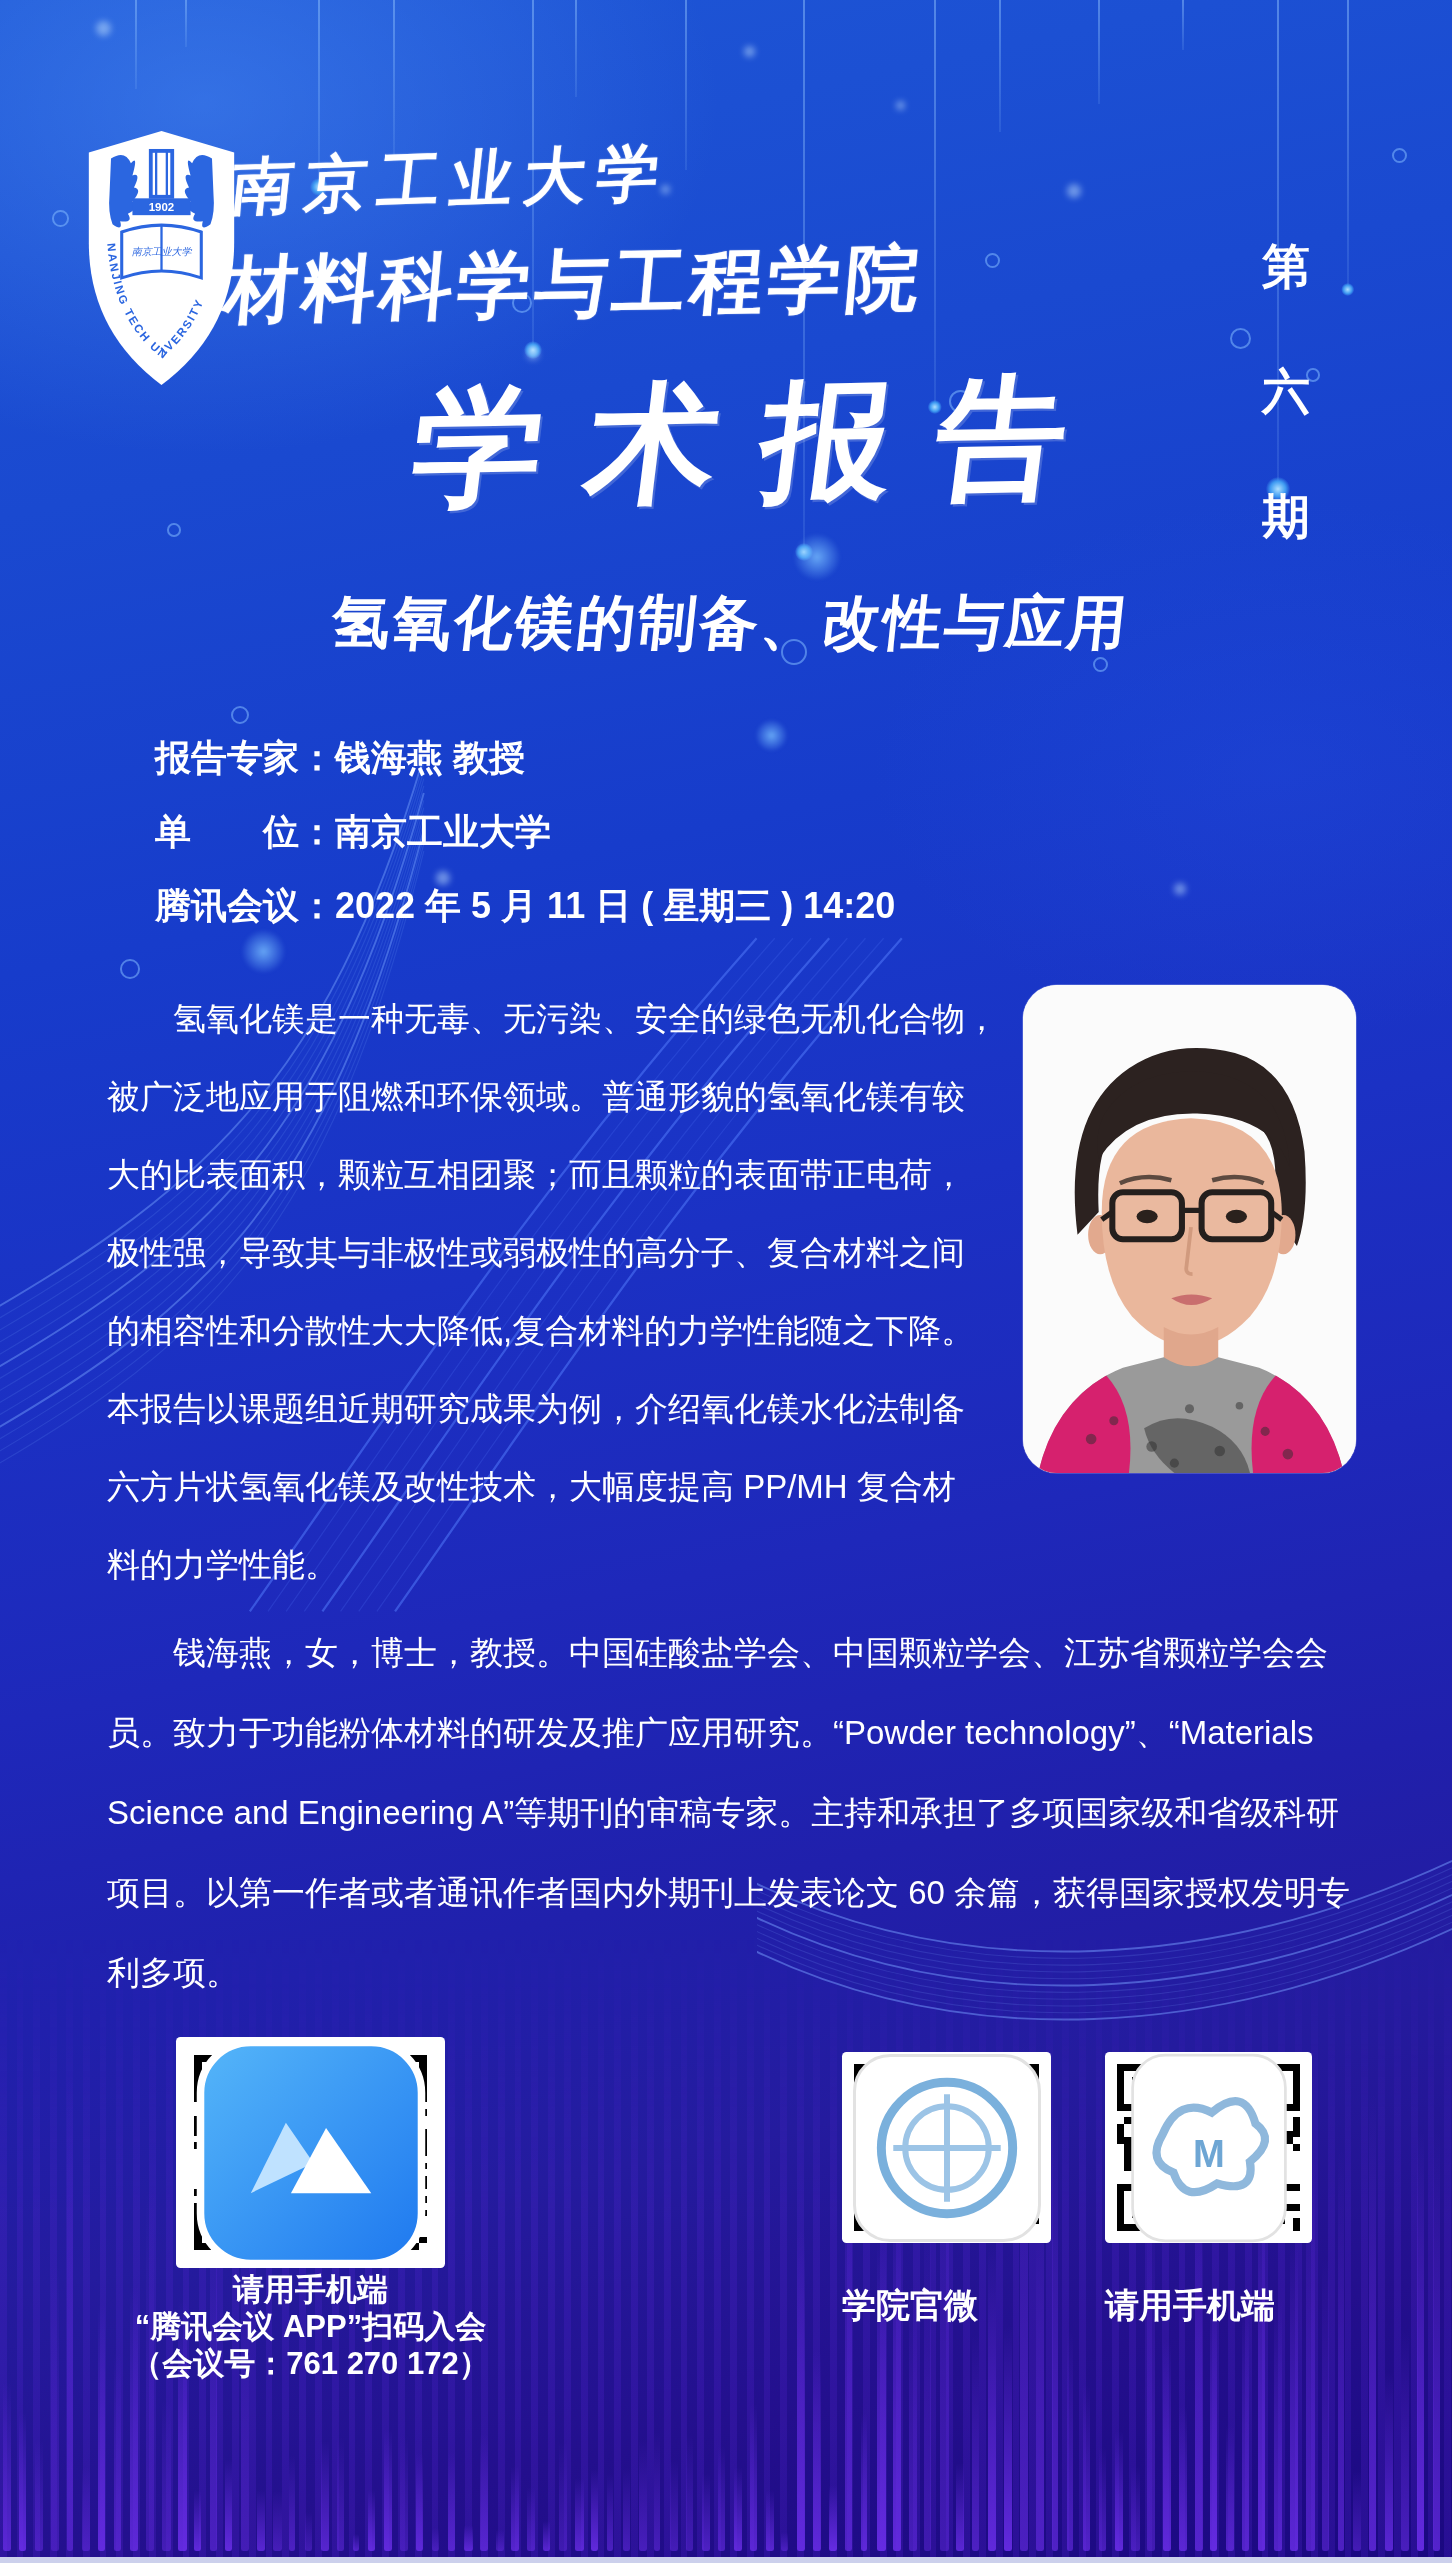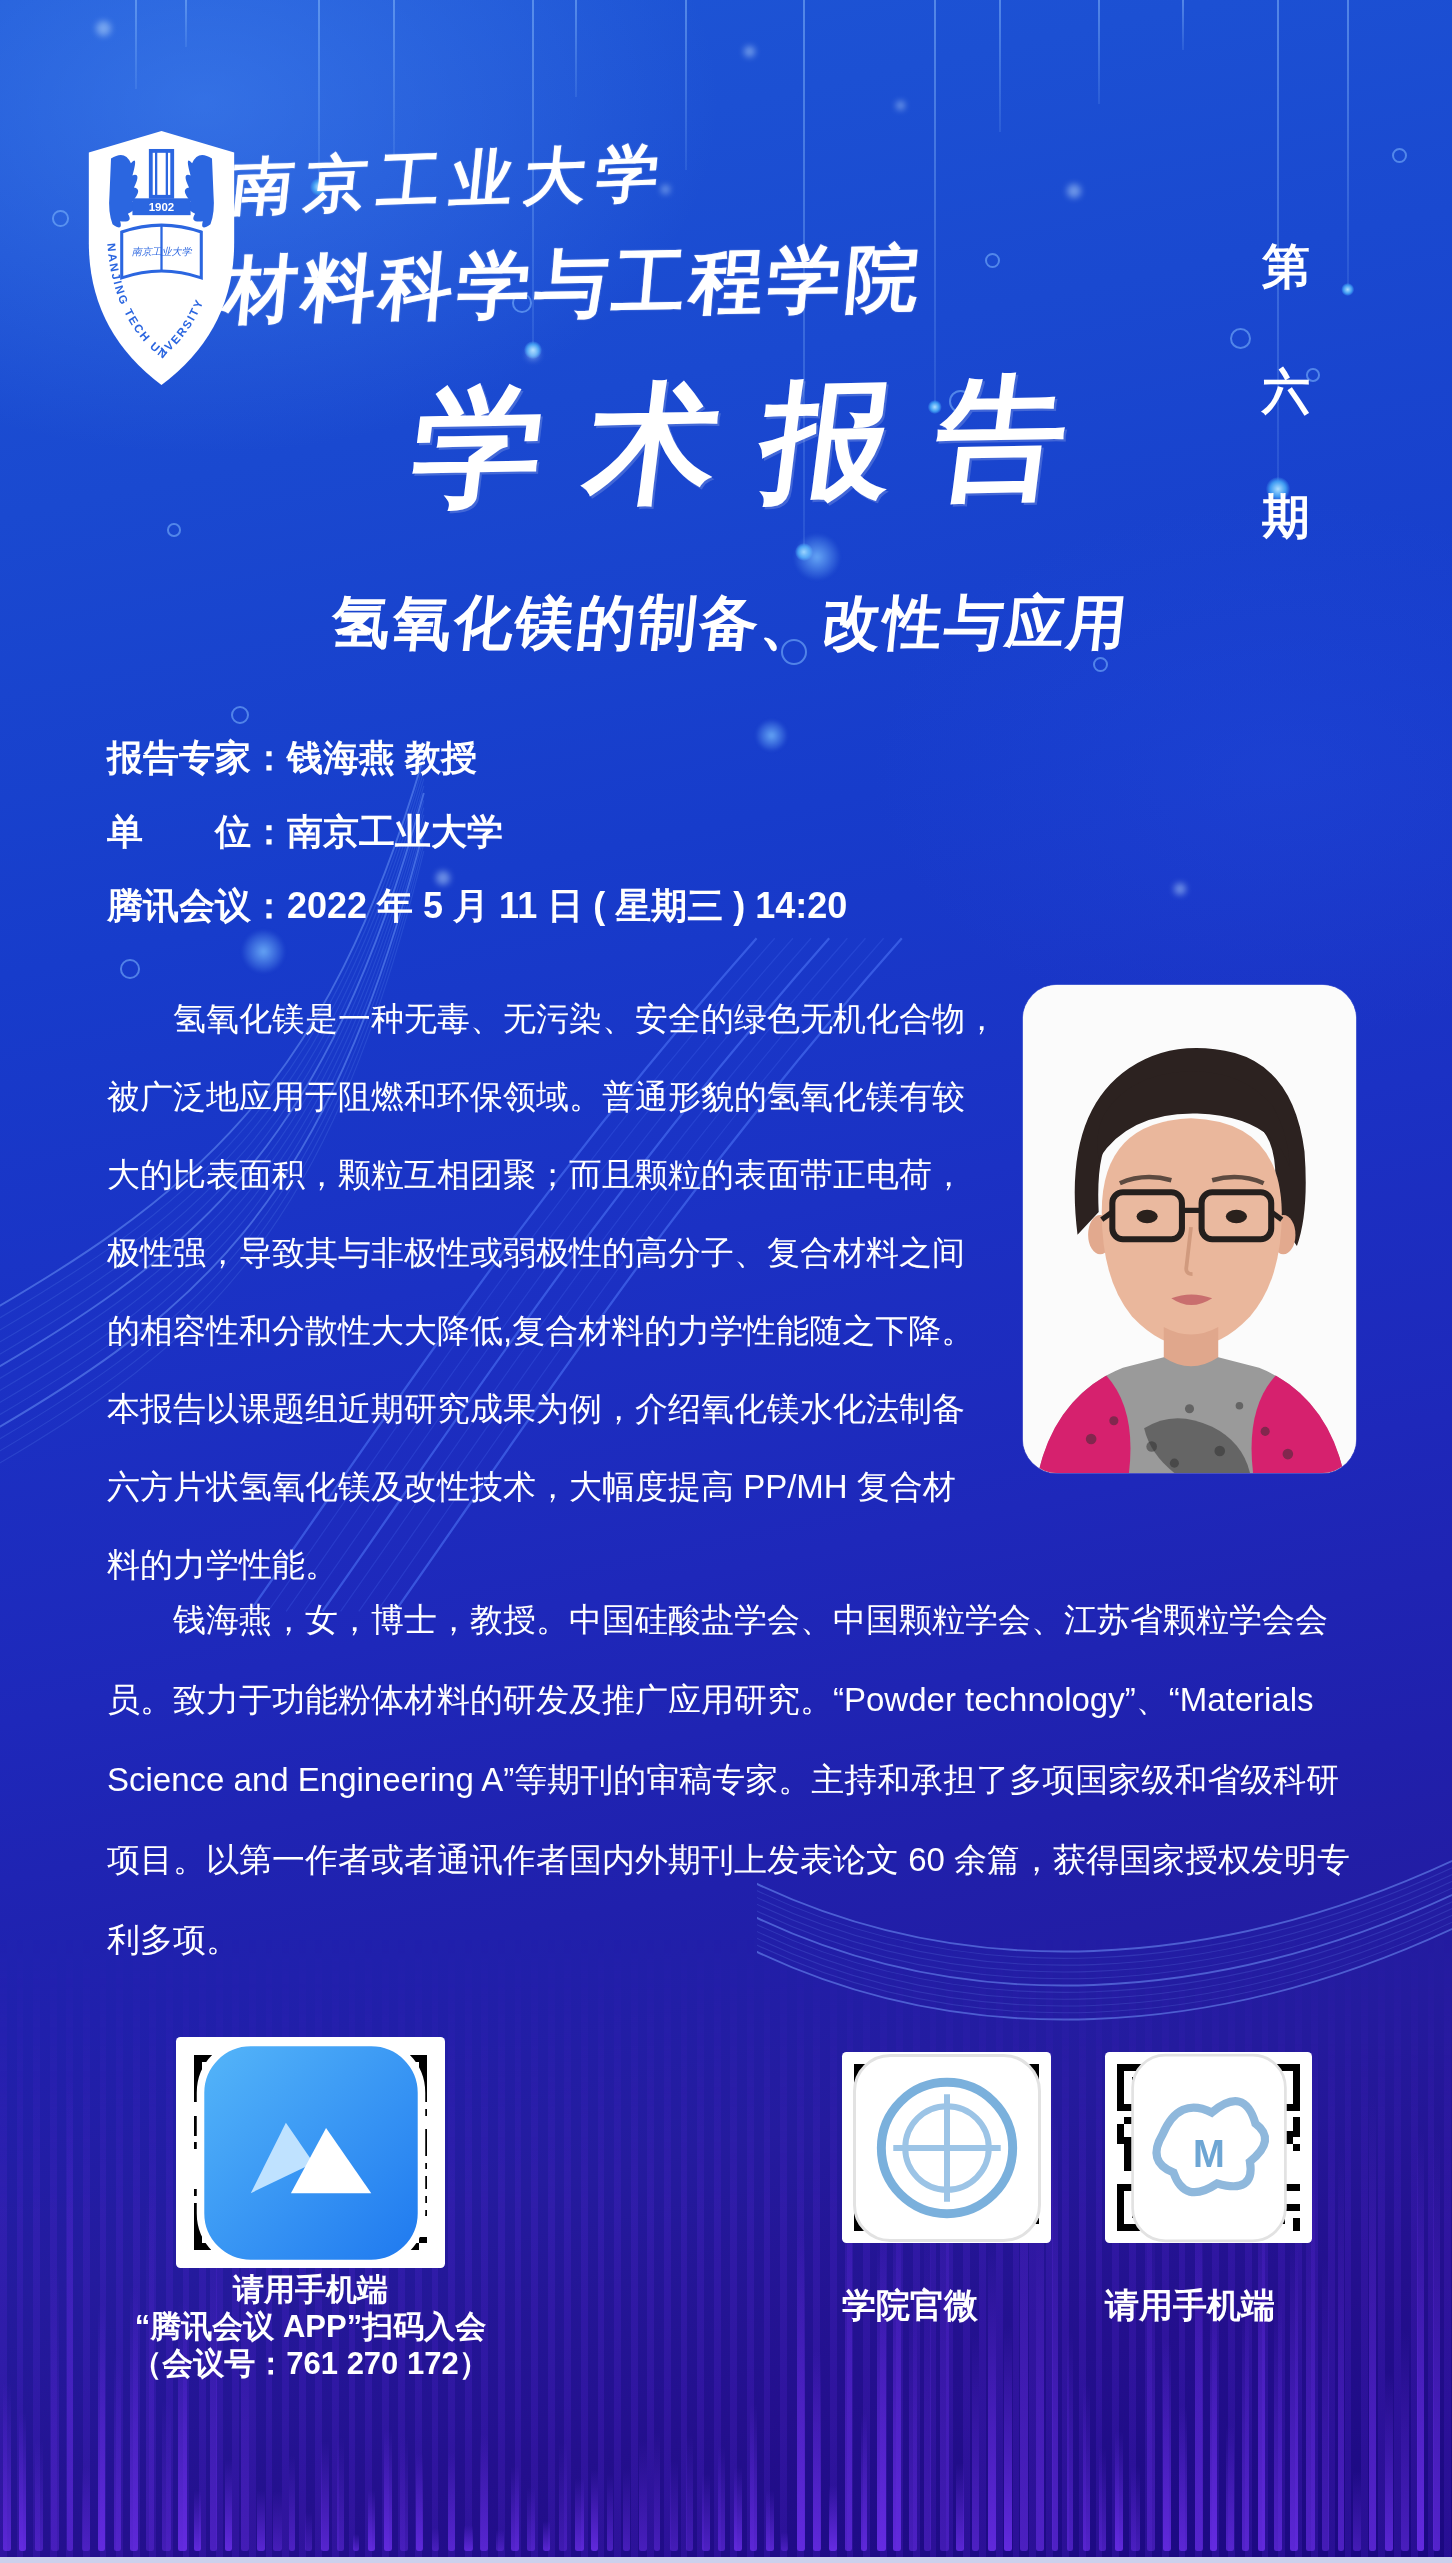--- a/index.html
+++ b/index.html
@@ -37,25 +37,25 @@
   .issue-col{left:1262px;top:235px;display:flex;flex-direction:column;gap:61px;font-size:48px;font-weight:700;}
   
   .main-title{left:50%;top:356px;transform:translateX(-50%) skewX(-8deg) rotate(-1deg);margin-left:35px;
     font-size:130px;font-weight:900;letter-spacing:44px;white-space:nowrap;
     font-family:"DejaVu Sans","Liberation Sans",sans-serif;text-shadow:2.3px 2.3px 0 rgba(255,255,255,.18);}
   .sub-title{left:50%;top:584px;transform:translateX(-50%) skewX(-6deg);margin-left:3px;
     font-size:59px;font-weight:800;letter-spacing:2.3px;white-space:nowrap;
     font-family:"DejaVu Serif","Liberation Serif",serif;}
   
   .info{left:107px;top:735px;font-size:36px;font-weight:700;line-height:45px;}
-  .info .row{display:flex;margin-bottom:29px;white-space:nowrap;}
+  .info .row{display:flex;margin-bottom:29px;white-space:nowrap;margin-left:48px;}
   
   .para{white-space:pre-line;text-indent:2em;}
   .abstract{left:107px;top:980px;width:912px;font-size:33px;line-height:78px;font-weight:400;}
-  .bio{left:107px;top:1580px;width:1279px;font-size:33px;line-height:80px;font-weight:400;}
+  .bio{left:107px;top:1613px;width:1279px;font-size:33px;line-height:80px;font-weight:400;}
   
   .photo-card{left:1023px;top:985px;width:333px;height:488px;border-radius:34px;overflow:hidden;background:#fdfdfd;box-shadow:0 0 0 0.8px rgba(255,255,255,.25);}
   
   .qr-card{background:#ffffff;border-radius:4.5px;display:flex;align-items:center;justify-content:center;}
   .qr-card .qr-box{position:relative;width:100%;height:100%;padding:18px;}
   .qr-card svg{width:100%;height:100%;display:block;}
   .qr-meeting{left:176px;top:2037px;width:269px;height:231px;}
   .qr-wechat{left:842px;top:2052px;width:209px;height:191px;}
   .qr-wechat .qr-box,.qr-nangong .qr-box{padding:12px;}
   .qr-nangong{left:1105px;top:2052px;width:207px;height:191px;}

